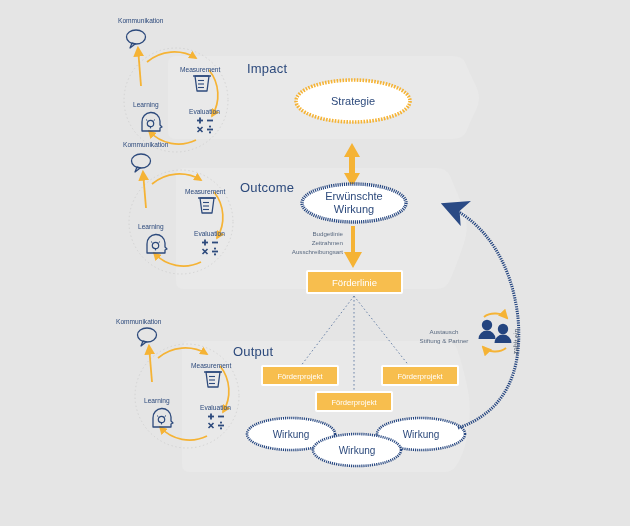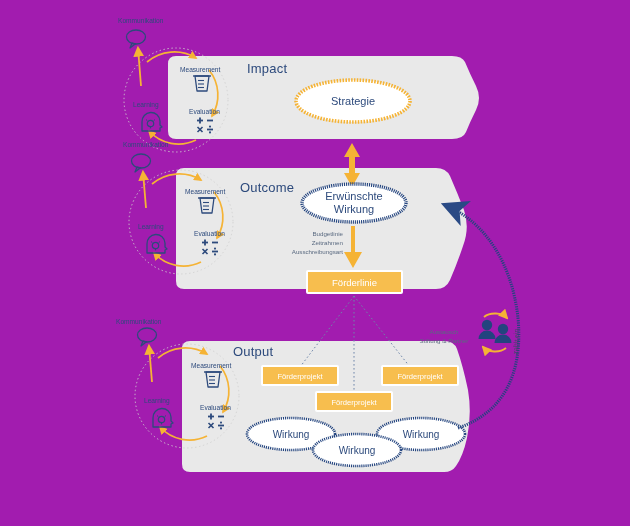--- a/index.html
+++ b/index.html
@@ -1,17 +1,17 @@
 <!DOCTYPE html>
 <html><head>
 <meta charset="utf-8">
 <style>
   html,body{margin:0;padding:0;background:#ffffff;}
   body{width:630px;height:526px;overflow:hidden;font-family:"Liberation Sans",sans-serif;}
-  #stage{position:relative;width:630px;height:526px;background:#a21caf;}
+  #stage{position:relative;width:630px;height:526px;background:#e5e5e5;}
   svg.layer{position:absolute;left:0;top:0;width:630px;height:526px;}
   .no-evt{pointer-events:none;}
   text{font-family:"Liberation Sans",sans-serif;}
   .section-title{font-size:13px;fill:#2d4a7c;font-weight:400;letter-spacing:.2px;}
   .cyc-label{font-size:6.6px;fill:#2d4a7c;}
   .orange-box-text{font-size:9.5px;fill:#ffffff;}
   .fp-text{font-size:7.6px;fill:#ffffff;}
   .ellipse-text{font-size:11px;fill:#2d4a7c;}
   .wirk-text{font-size:10px;fill:#2d4a7c;}
   .small-note{font-size:6.2px;fill:#5a6a80;}

